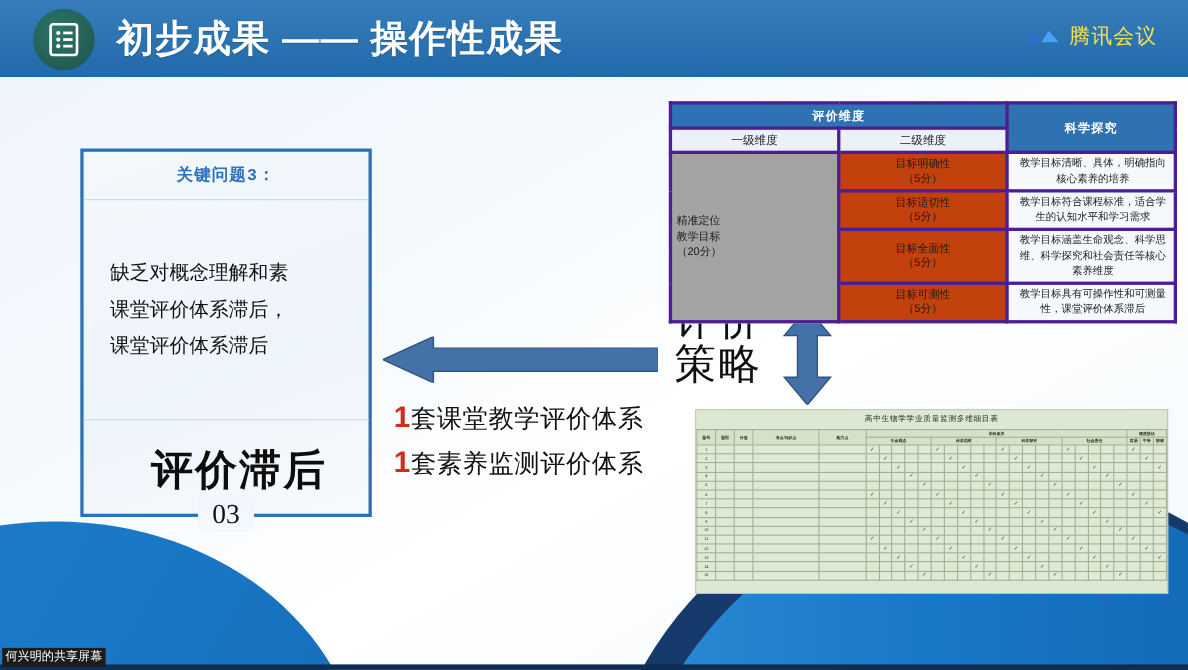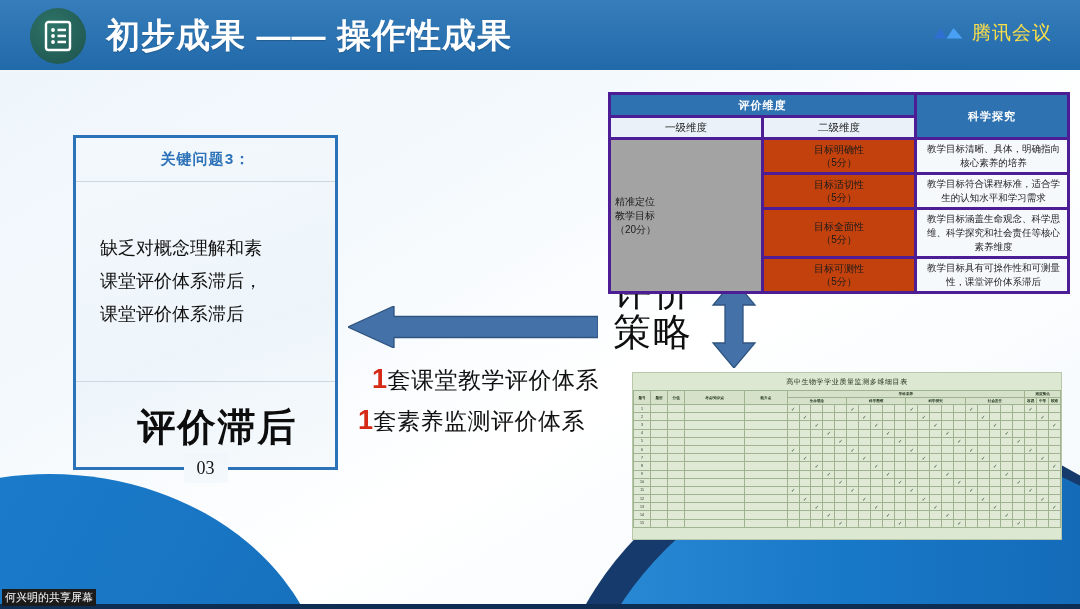--- a/index.html
+++ b/index.html
@@ -137,21 +137,21 @@
     margin-left:12px;
   }
   #key-box-number {
     position:absolute; left:0; bottom:-16px; width:100%;
     display:flex; align-items:center; justify-content:center;
   }
   #key-box-number span {
     background: linear-gradient(180deg,#f0f6fb,#f4f9fc);
     padding: 0 13px;
     font-family:"Liberation Serif","DejaVu Serif",serif;
-    font-size:18px;
+    font-size:25px;
     color:#111111;
     line-height:30px;
   }
 
   
   #breakthrough-label {
     position:absolute; left:405px; top:255px;
     font-family:"Liberation Serif","DejaVu Serif",serif;
     font-size:30px; color:#0f0f0f; letter-spacing:2px; white-space:nowrap;
   }
@@ -166,21 +166,21 @@
     color:#111111;
     white-space:nowrap;
     letter-spacing:0.5px;
   }
   .deliverable .num {
     color:#d52b16;
     font-weight:bold;
     font-size:27px;
     font-family:"Liberation Sans","DejaVu Sans",sans-serif;
   }
-  #deliverable-1 { left:372px; top:364px; }
+  #deliverable-1 { left:358px; top:364px; }
   #deliverable-2 { left:358px; top:405px; }
 
   
   #strategy-label {
     position:absolute; left:613px; top:272px;
     font-family:"Liberation Serif","DejaVu Serif",serif;
     font-size:38px; color:#0f0f0f; line-height:40px;
     letter-spacing:2px; text-align:center; width:80px;
   }
   #vertical-arrow {

